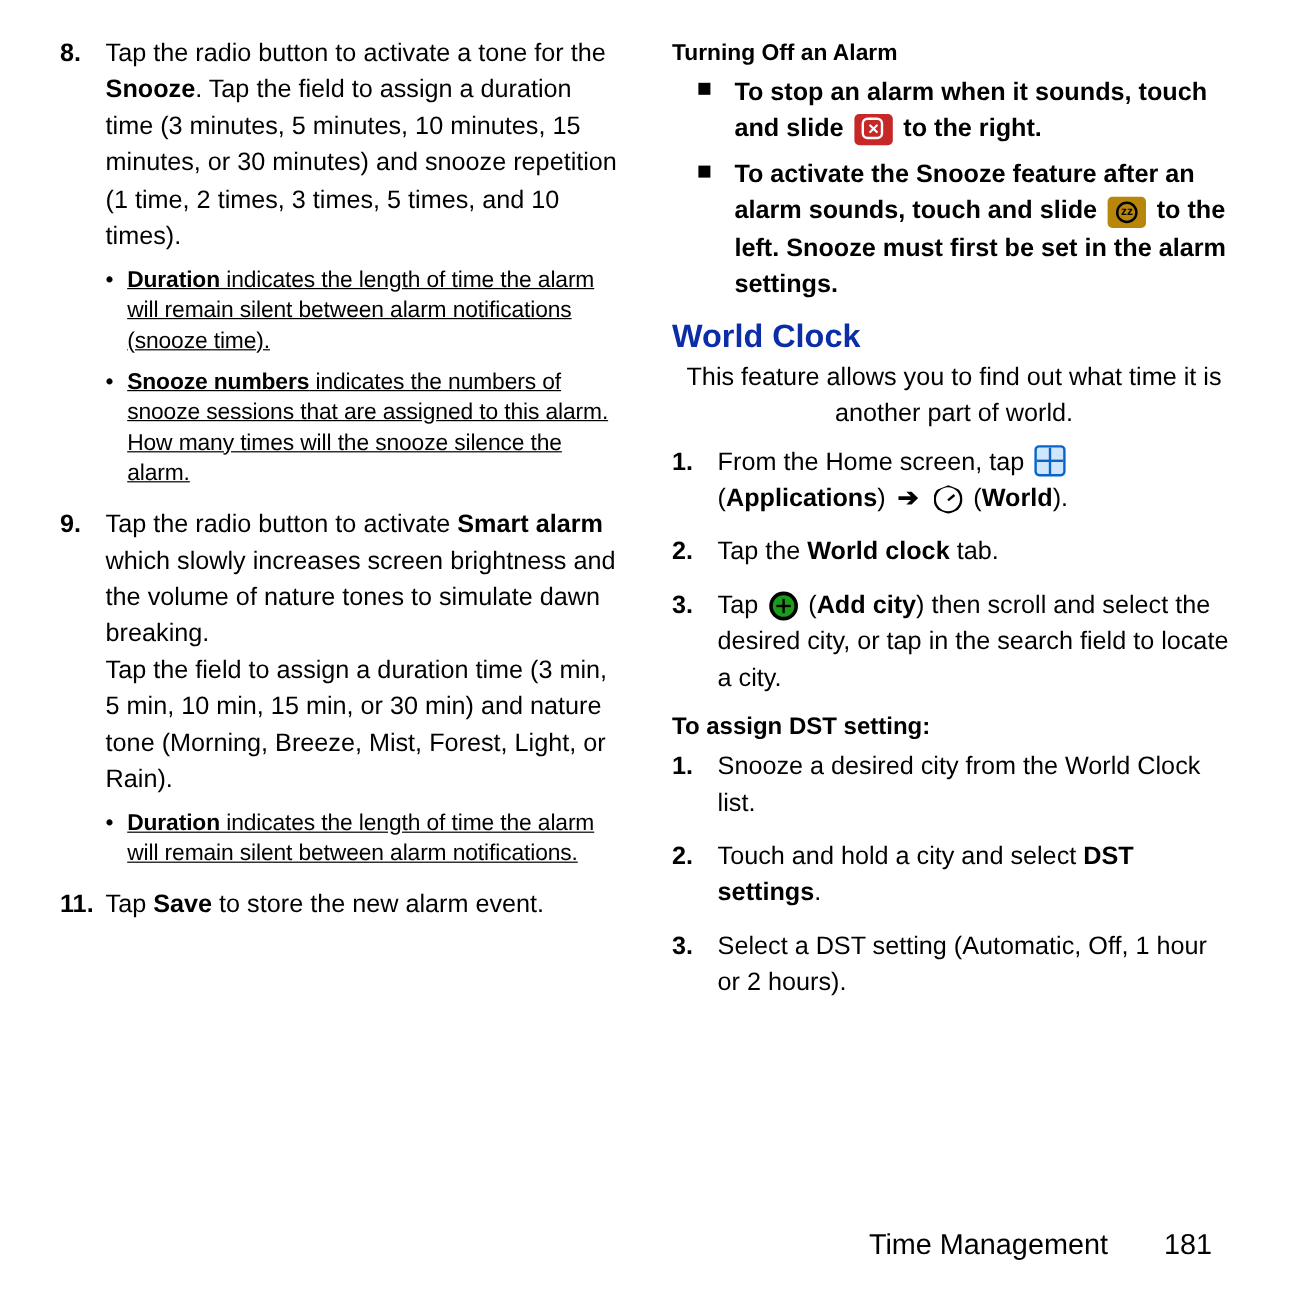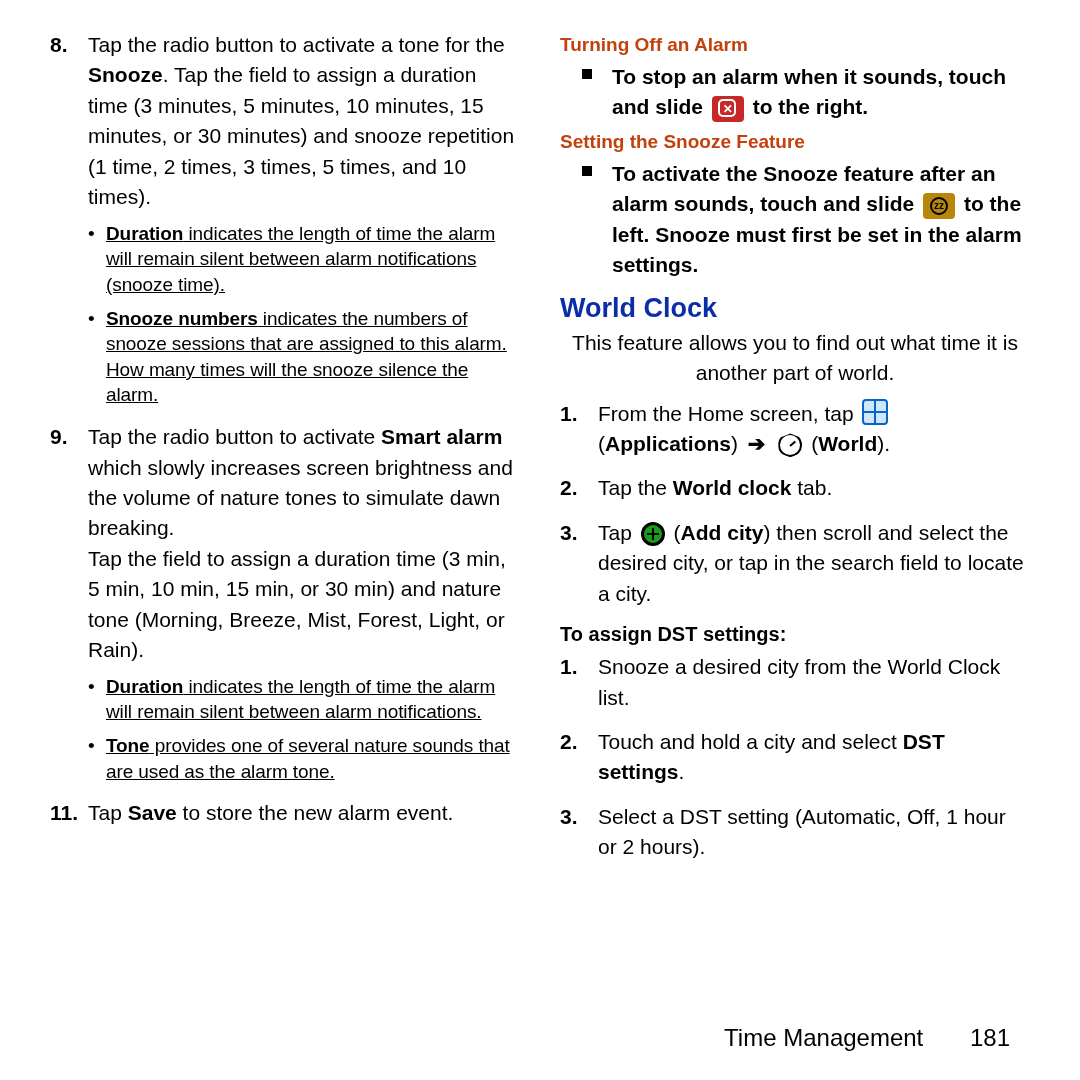--- a/index.html
+++ b/index.html
@@ -50,21 +50,21 @@
     padding-left:52px;
     line-height:1.45;
     margin-bottom:8px;
   }
   ul.sq > li::before{
     content:"";
     position:absolute;left:22px;top:7px;
     width:10px;height:10px;background:#000;
   }
   .h-sub{
-    color:#c2410c;
+    color:#000000;
     font-weight:700;
     font-size:19px;
     font-family:Arial,Helvetica,sans-serif;
     margin:4px 0 2px 0;
   }
   .h-main{
     color:#0b2ea8;
     font-weight:700;
     font-size:27px;
     font-family:"Arial Black",Arial,Helvetica,sans-serif;
@@ -163,21 +163,20 @@
           <li><b>Duration</b> indicates the length of time the alarm will remain silent between alarm notifications (snooze time).</li>
           <li><b>Snooze numbers</b> indicates the numbers of snooze sessions that are assigned to this alarm. How many times will the snooze silence the alarm.</li>
         </ul>
       </li>
 
       <li>
         <span class="marker">9.</span>
         <span>Tap the radio button to activate <b>Smart alarm</b> which slowly increases screen brightness and the volume of nature tones to simulate dawn breaking.<br>Tap the field to assign a duration time (3 min, 5 min, 10 min, 15 min, or 30 min) and nature tone (Morning, Breeze, Mist, Forest, Light, or Rain).</span>
         <ul class="bul">
           <li><b>Duration</b> indicates the length of time the alarm will remain silent between alarm notifications.</li>
-          <li><b>Tone</b> provides one of several nature sounds that are used as the alarm tone.</li>
         </ul>
       </li>
 
 
       <li>
         <span class="marker">11.</span>
         <span>Tap <b>Save</b> to store the new alarm event.</span>
       </li>
     </ol>
   </div>
@@ -186,21 +185,20 @@
 
     <div class="h-sub">Turning Off an Alarm</div>
     <ul class="sq">
       <li>
         <span>To stop an alarm when it sounds, touch and slide </span>
         <span class="ic ic-dismiss"></span>
         <span> to the right.</span>
       </li>
     </ul>
 
-    <div class="h-sub">Setting the Snooze Feature</div>
     <ul class="sq">
       <li>
         <span>To activate the Snooze feature after an alarm sounds, touch and slide </span>
         <span class="ic ic-snooze"></span>
         <span> to the left. Snooze must first be set in the alarm settings.</span>
       </li>
     </ul>
 
     <div class="h-main">World Clock</div>
     <p class="intro">This feature allows you to find out what time it is another part of world.</p>
@@ -220,21 +218,21 @@
         <span>Tap the <b>World clock</b> tab.</span>
       </li>
       <li>
         <span class="marker">3.</span>
         <span>Tap </span>
         <span class="ic ic-add"></span>
         <span> (<b>Add city</b>) then scroll and select the desired city, or tap in the search field to locate a city.</span>
       </li>
     </ol>
 
-    <div class="sub-bold">To assign DST settings:</div>
+    <div class="sub-bold">To assign DST setting:</div>
     <ol class="num">
       <li>
         <span class="marker">1.</span>
         <span>Snooze a desired city from the World Clock list.</span>
       </li>
       <li>
         <span class="marker">2.</span>
         <span>Touch and hold a city and select <b>DST settings</b>.</span>
       </li>
       <li>

